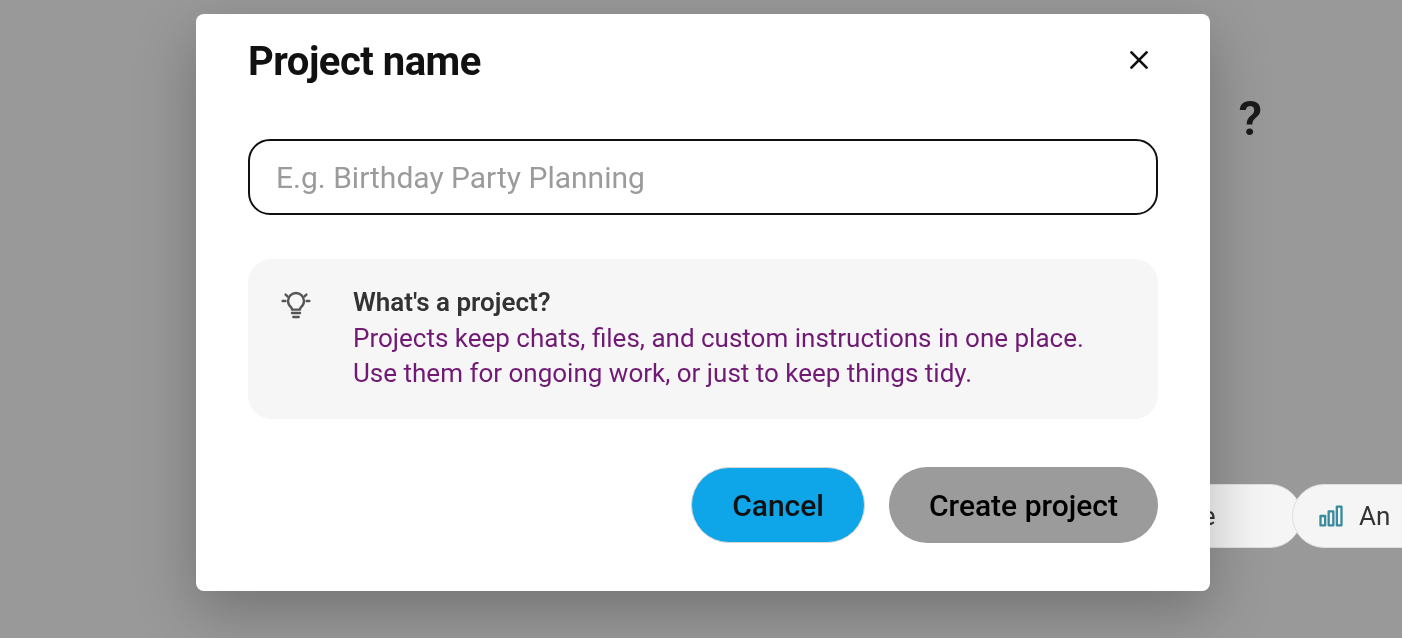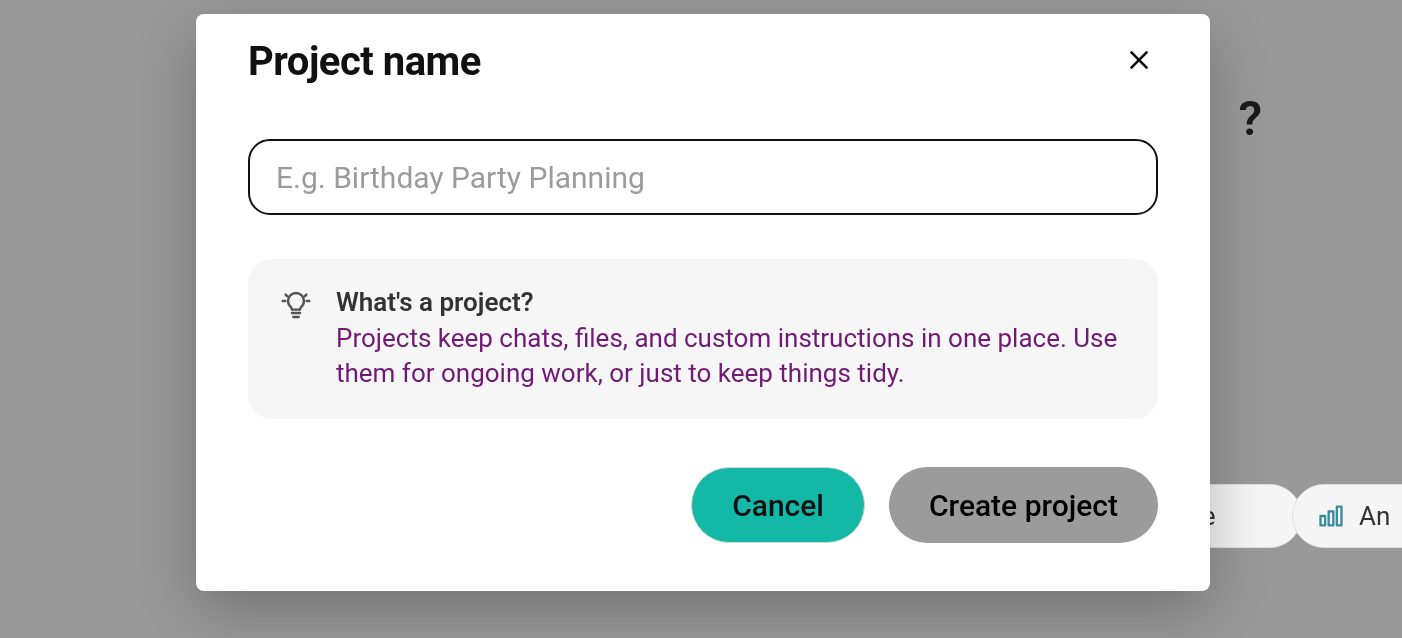--- a/index.html
+++ b/index.html
@@ -101,21 +101,21 @@
       font-family: inherit;
     }
     .name-input::placeholder {
       color: #9b9b9b;
     }
     .info-box {
       background: #f6f6f6;
       border-radius: 24px;
       padding: 28px 32px;
       display: flex;
-      gap: 24px;
+      gap: 41px;
       margin-bottom: 48px;
     }
     .info-icon {
       flex-shrink: 0;
       padding-top: 2px;
     }
     .info-content {
       flex: 1;
     }
     .info-title {
@@ -140,21 +140,21 @@
       font-size: 30px;
       font-weight: 500;
       cursor: pointer;
       padding: 0 40px;
       display: flex;
       align-items: center;
       justify-content: center;
       font-family: inherit;
     }
     .btn-cancel {
-      background: #14b8a6;
+      background: #0ea5e9;
       border: 1.5px solid #d6d6d6;
       color: #111;
       text-align: right;
     }
     .btn-create {
       background: #9b9b9b;
       border: none;
       color: #000000;
     }
     .bg-chart-icon {

